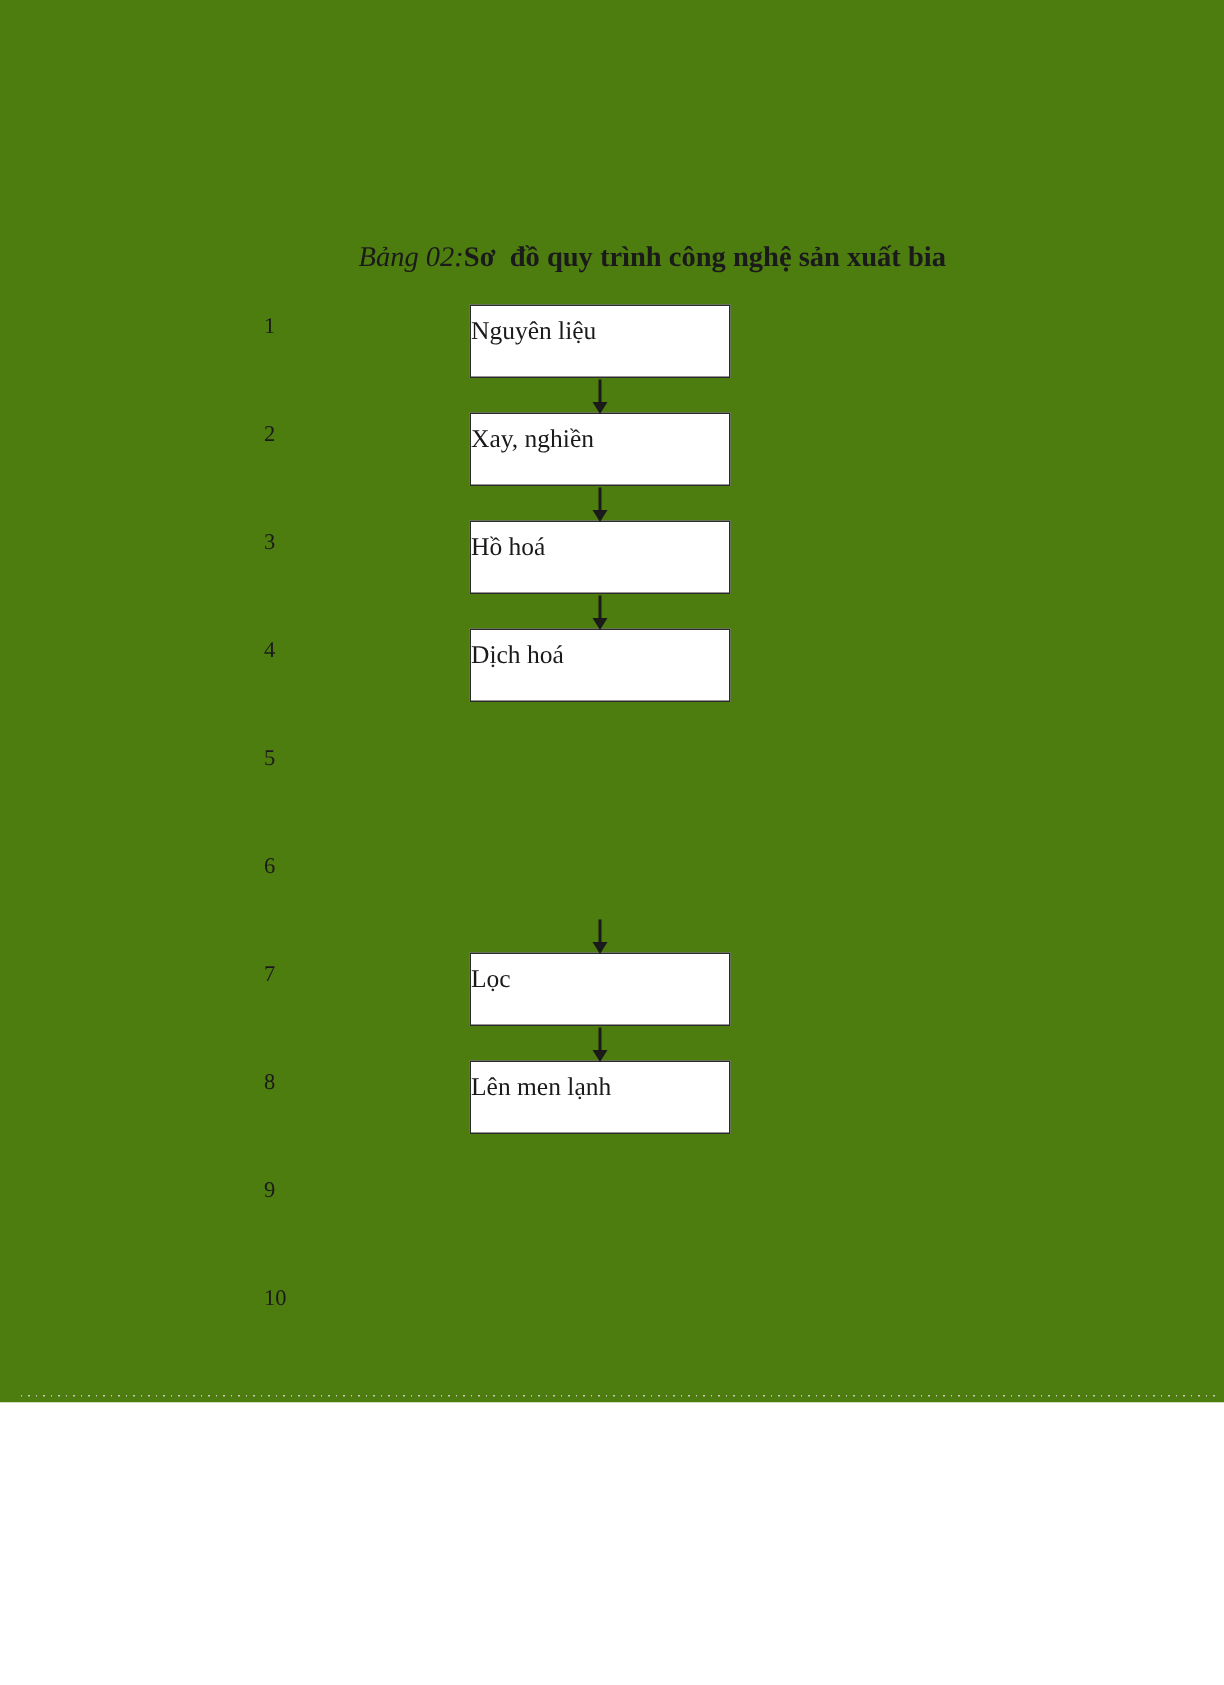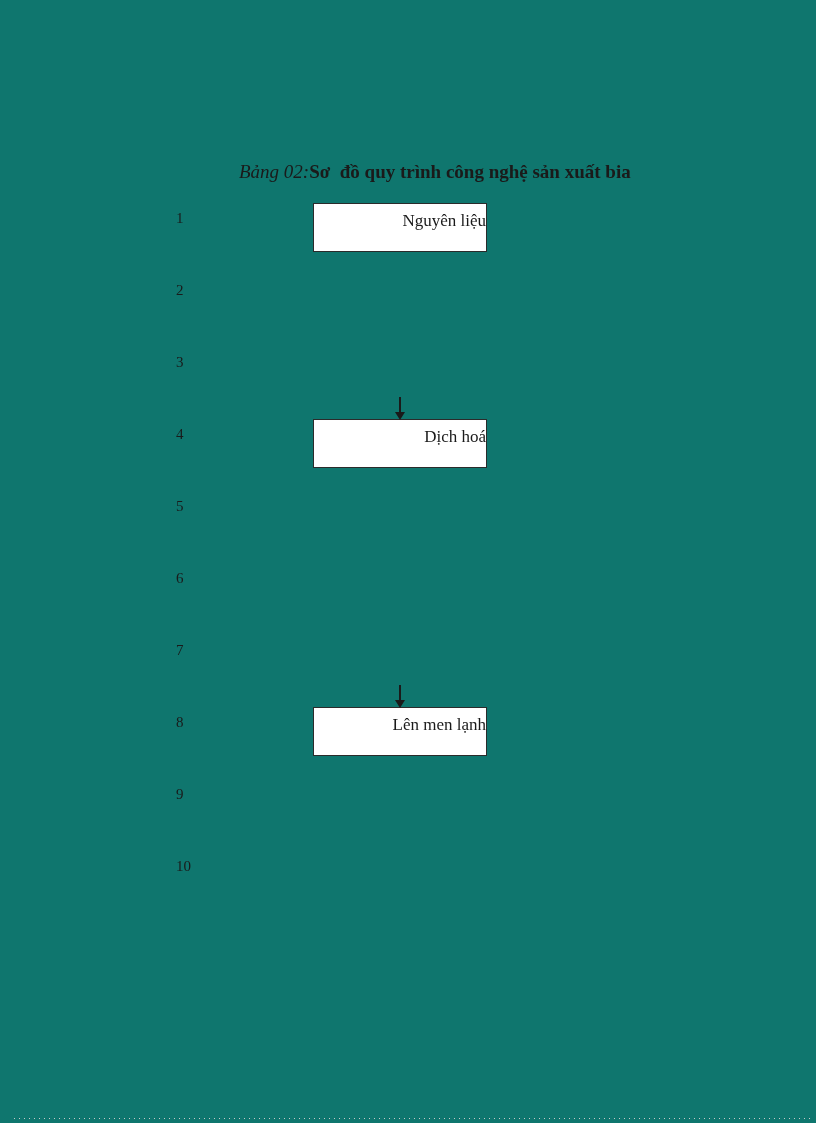--- a/index.html
+++ b/index.html
@@ -4,22 +4,22 @@
 <style>
   html, body {
     margin: 0;
     padding: 0;
     background: #ffffff;
     font-family: "Liberation Serif", "DejaVu Serif", serif;
   }
   .page {
     position: relative;
     width: 816px;
-    height: 1123px;
-    background: #0f766e;
+    height: 935px;
+    background: #4d7c0f;
     overflow: hidden;
   }
   .title {
     position: absolute;
     left: 220px;
     top: 133px;
     white-space: pre-wrap;
     font-size: 19px;
     line-height: 26px;
     color: #1a1a1a;
@@ -51,21 +51,21 @@
     color: #1a1a1a;
   }
   .box {
     position: absolute;
     left: 313px;
     width: 174px;
     height: 49px;
     box-sizing: border-box;
     border: 1px solid #2b2b2b;
     background: #ffffff;
-    text-align: right;
+    text-align: left;
   }
   .box-label {
     display: inline-block;
     padding-top: 6px;
     font-size: 17px;
     line-height: 21px;
     color: #1a1a1a;
     white-space: pre;
   }
   .arrow {
@@ -114,24 +114,38 @@
   <div class="row">
     <div class="step-number">1</div>
     <div class="box">
       
       <span class="box-label">Nguyên liệu</span>
     </div>
   </div>
 
   <div class="row">
     <div class="step-number">2</div>
+    <div class="box">
+      <div class="arrow">
+        <span class="arrow-line"></span>
+        <span class="arrow-head"></span>
+      </div>
+      <span class="box-label">Xay, nghiền</span>
+    </div>
   </div>
 
   <div class="row">
     <div class="step-number">3</div>
+    <div class="box">
+      <div class="arrow">
+        <span class="arrow-line"></span>
+        <span class="arrow-head"></span>
+      </div>
+      <span class="box-label">Hồ hoá</span>
+    </div>
   </div>
 
   <div class="row">
     <div class="step-number">4</div>
     <div class="box">
       <div class="arrow">
         <span class="arrow-line"></span>
         <span class="arrow-head"></span>
       </div>
       <span class="box-label">Dịch hoá</span>
@@ -141,20 +155,27 @@
   <div class="row">
     <div class="step-number">5</div>
   </div>
 
   <div class="row">
     <div class="step-number">6</div>
   </div>
 
   <div class="row">
     <div class="step-number">7</div>
+    <div class="box">
+      <div class="arrow">
+        <span class="arrow-line"></span>
+        <span class="arrow-head"></span>
+      </div>
+      <span class="box-label">Lọc</span>
+    </div>
   </div>
 
   <div class="row">
     <div class="step-number">8</div>
     <div class="box">
       <div class="arrow">
         <span class="arrow-line"></span>
         <span class="arrow-head"></span>
       </div>
       <span class="box-label">Lên men lạnh</span>

